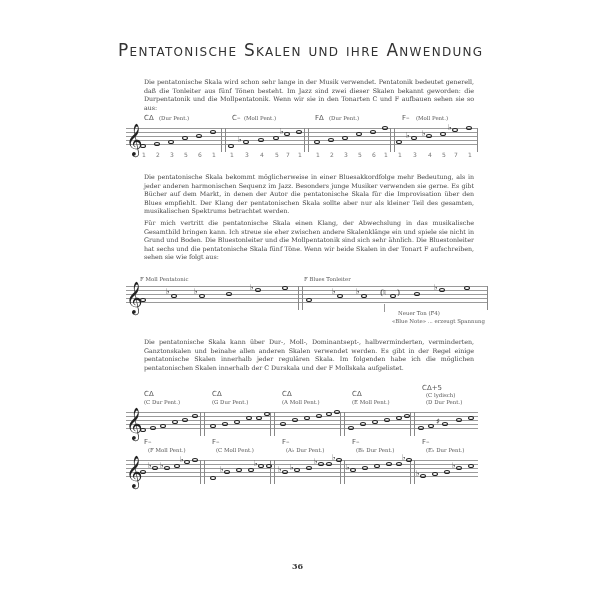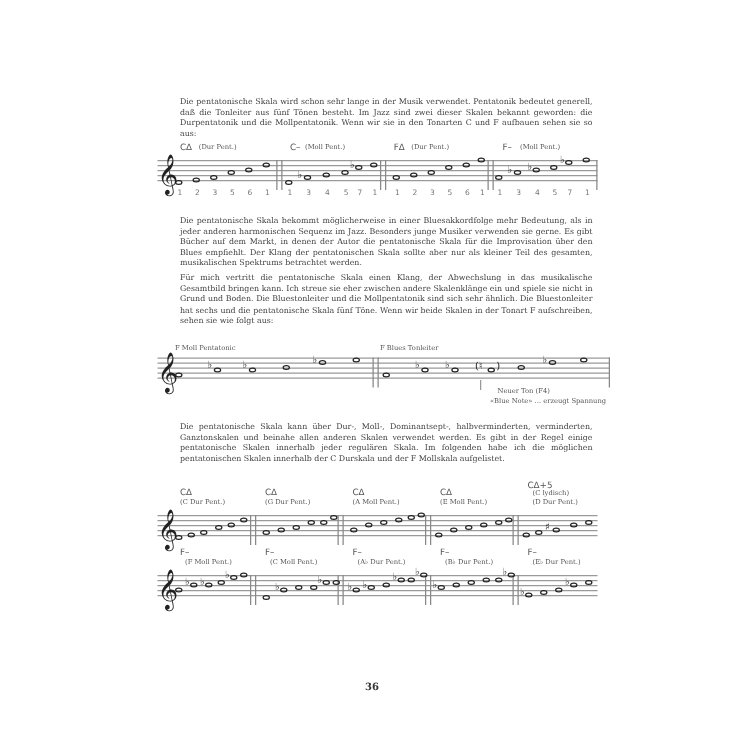--- a/index.html
+++ b/index.html
@@ -13,27 +13,28 @@
   .staff { position: absolute; left: 126px; height: 30px; }
   .staff .line { position: absolute; left: 0; right: 0; height: 0.6px; background: #9a9a9a; }
   .staff .bar { position: absolute; top: 0; width: 0.8px; height: 24px; background: #888; }
   .staff .barD { position: absolute; top: 0; width: 3px; height: 24px; border-left: 0.8px solid #888; border-right: 0.8px solid #888; }
   .clef { position: absolute; left: 0; top: -8px; font-size: 28px; color: #222; font-family: "DejaVu Serif", serif; line-height: 40px; }
   .note { position: absolute; width: 6px; height: 4px; border: 1.3px solid #222; border-radius: 50%; box-sizing: border-box; }
   .flat { position: absolute; font-size: 8px; color: #222; line-height: 8px; }
   .lbl { position: absolute; font-size: 5.4px; color: #555; white-space: nowrap; }
   .chord { position: absolute; font-size: 7px; color: #555; white-space: nowrap; font-family: "DejaVu Sans", sans-serif; }
   .deg { position: absolute; font-size: 6px; color: #777; font-family: "DejaVu Sans", sans-serif; }
-  .pagenum { position: absolute; left: 292px; top: 544px; font-size: 8px; font-weight: bold; color: #333; }
+  .pagenum { position: absolute; left: 292px; top: 561px; font-size: 8px; font-weight: bold; color: #333; }
 </style>
 </head>
 <body>
 
 <div class="page">
 
+  <div class="title">Pentatonische Skalen und ihre Anwendung</div>
 
   <div class="para" style="top:78px;">Die pentatonische Skala wird schon sehr lange in der Musik verwendet. Pentatonik bedeutet generell, daß die Tonleiter aus fünf Tönen besteht. Im Jazz sind zwei dieser Skalen bekannt geworden: die Durpentatonik und die Mollpentatonik. Wenn wir sie in den Tonarten C und F aufbauen sehen sie so aus:</div>
 
   <div class="staff" style="top:128px; width:352px;">
     <div class="line" style="top:0"></div>
       <div class="line" style="top:4px"></div>
       <div class="line" style="top:8px"></div>
       <div class="line" style="top:12px"></div>
       <div class="line" style="top:16px"></div>
     <span class="clef">𝄞</span>

